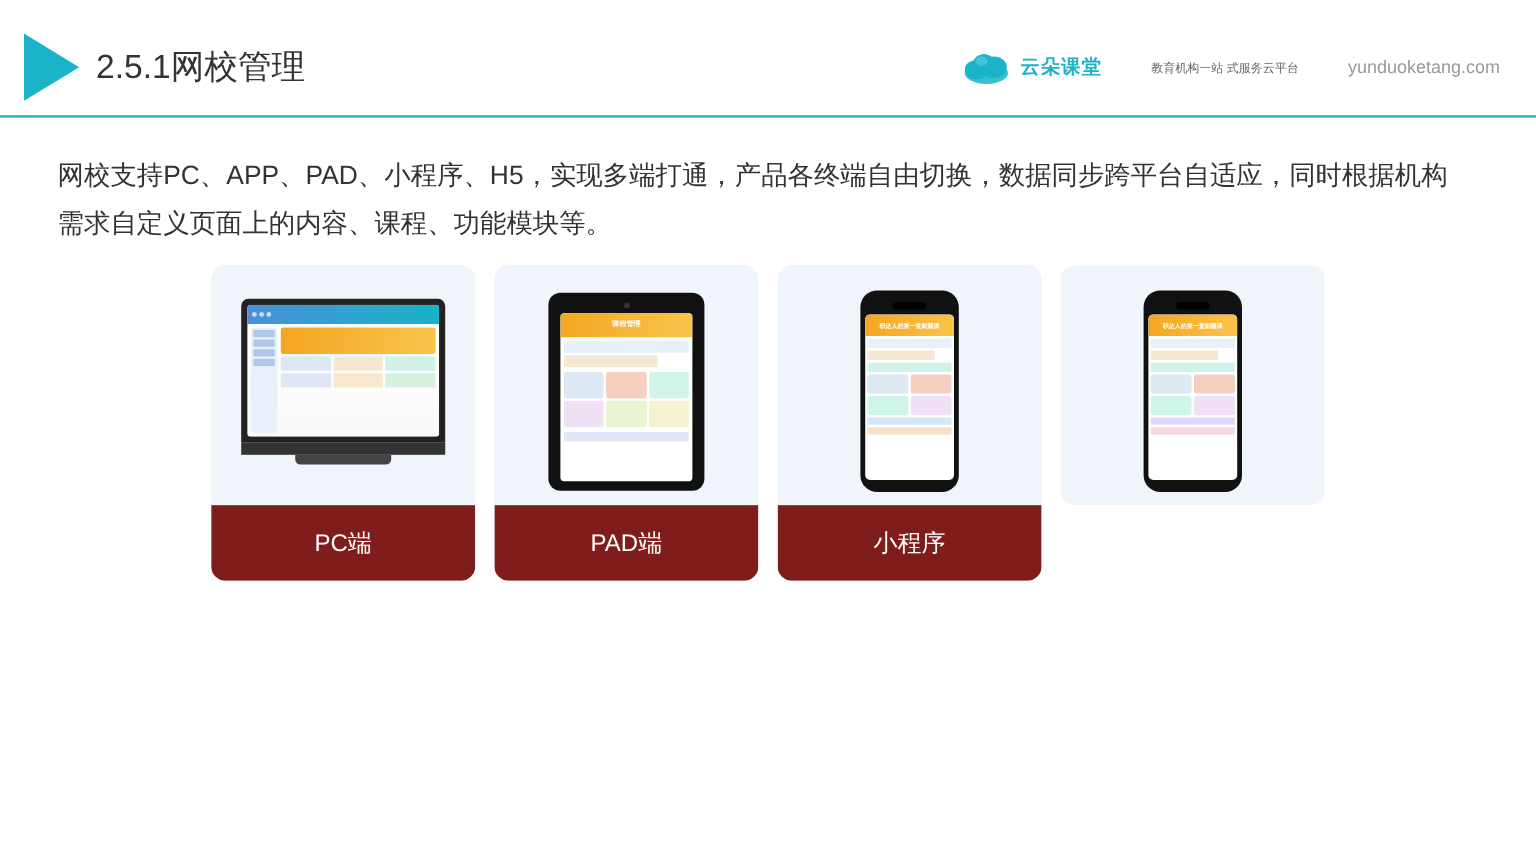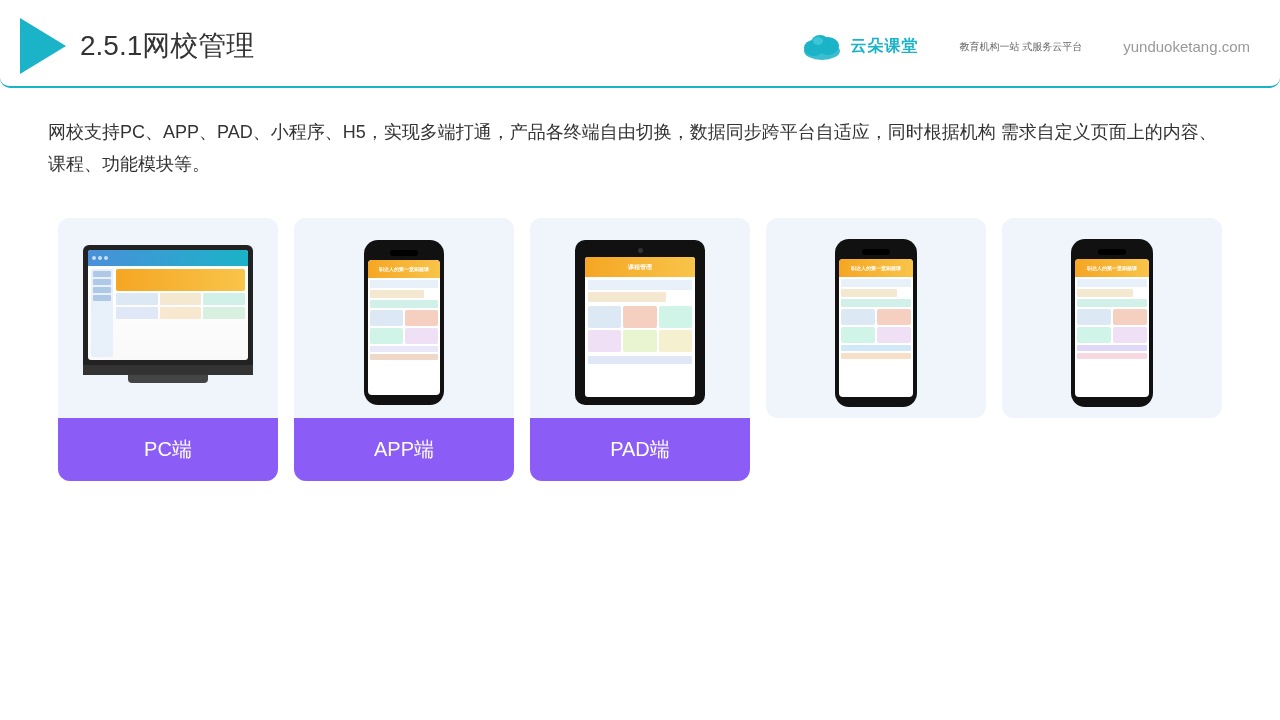--- a/index.html
+++ b/index.html
@@ -10,23 +10,22 @@
       height: 720px;
       overflow: hidden;
       position: relative;
     }
 
     
     .header {
       display: flex;
       align-items: center;
       justify-content: space-between;
-      padding: 18px 30px 12px 20px;
+      padding: 28px 30px 12px 20px;
       border-bottom: 2px solid #1ab3c8;
-      border-radius: 10px;
     }
     .header-left {
       display: flex;
       align-items: center;
       gap: 14px;
     }
     .play-icon {
       width: 0;
       height: 0;
       border-top: 28px solid transparent;
@@ -70,24 +69,24 @@
       font-size: 15px;
       color: #999;
       margin-top: 1px;
     }
 
     
     .content {
       padding: 28px 48px 20px 48px;
     }
     .description {
-      font-size: 18px;
+      font-size: 22px;
       color: #333;
       line-height: 1.8;
-      margin-bottom: 37px;
+      margin-bottom: 16px;
     }
 
     
     .cards-grid {
       display: flex;
       gap: 16px;
       justify-content: center;
       align-items: flex-start;
     }
 
@@ -103,21 +102,21 @@
     .card-image-area {
       height: 200px;
       display: flex;
       align-items: center;
       justify-content: center;
       padding: 20px 16px 10px;
       background: #f0f4fb;
     }
 
     .card-label {
-      background: #8b5cf6;
+      background: #7f1d1d;
       color: #fff;
       font-size: 20px;
       text-align: center;
       padding: 18px 0;
       font-weight: 500;
     }
 
     
     
     .pc-monitor {
@@ -421,46 +420,20 @@
               </div>
             </div>
           </div>
           <div class="monitor-stand"></div>
           <div class="monitor-base"></div>
         </div>
       </div>
       <div class="card-label">PC端</div>
     </div>
 
-    <div class="card">
-      <div class="card-image-area">
-        <div class="phone-mockup">
-          <div class="phone-notch"></div>
-          <div class="phone-screen">
-            <div class="phone-top-bar">
-              <div class="phone-top-bar-text">职达人的第一堂刷题课</div>
-            </div>
-            <div class="phone-content">
-              <div class="phone-row"></div>
-              <div class="phone-row"></div>
-              <div class="phone-row"></div>
-              <div class="phone-cards">
-                <div class="phone-card-item"></div>
-                <div class="phone-card-item"></div>
-                <div class="phone-card-item"></div>
-                <div class="phone-card-item"></div>
-              </div>
-              <div class="phone-row" style="background:#e8e8f8;height:6px"></div>
-              <div class="phone-row" style="background:#f0d8c8;height:6px"></div>
-            </div>
-          </div>
-        </div>
-      </div>
-      <div class="card-label">APP端</div>
-    </div>
 
     <div class="card">
       <div class="card-image-area">
         <div class="tablet-mockup">
           <div class="tablet-camera"></div>
           <div class="tablet-screen">
             <div class="tablet-top-bar">
               <span style="font-size:6px;color:#fff;font-weight:bold;">课程管理</span>
             </div>
             <div class="tablet-content">
@@ -499,20 +472,21 @@
                 <div class="phone-card-item"></div>
                 <div class="phone-card-item"></div>
                 <div class="phone-card-item"></div>
               </div>
               <div class="phone-row" style="background:#d0e8f8;height:6px"></div>
               <div class="phone-row" style="background:#f8e0c8;height:6px"></div>
             </div>
           </div>
         </div>
       </div>
+      <div class="card-label">小程序</div>
     </div>
 
     <div class="card">
       <div class="card-image-area">
         <div class="phone-mockup" style="width:82px;height:168px;">
           <div class="phone-notch"></div>
           <div class="phone-screen">
             <div class="phone-top-bar">
               <div class="phone-top-bar-text">职达人的第一堂刷题课</div>
             </div>

